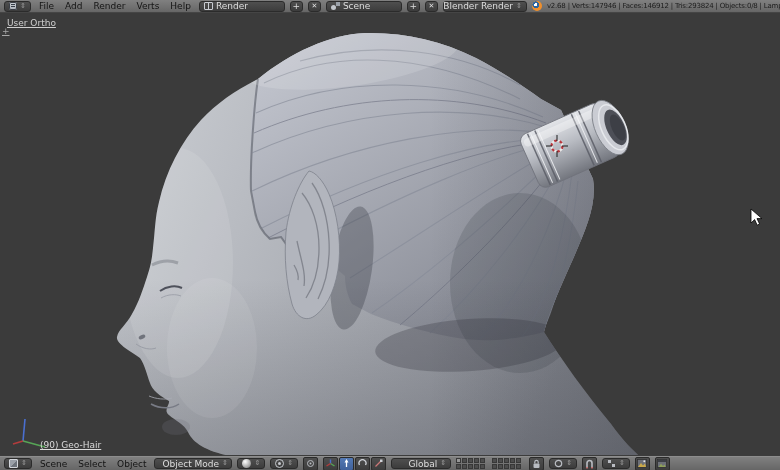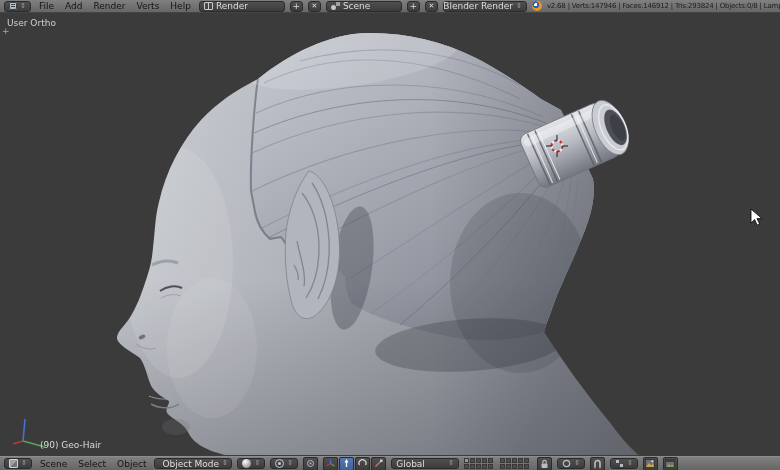--- a/index.html
+++ b/index.html
@@ -46,21 +46,21 @@
   .mbtn{width:13px;height:12px;border:1px solid #2b2b2b;border-radius:2px;
         background:linear-gradient(#4f4f4f,#3c3c3c);display:inline-flex;align-items:center;justify-content:center;}
   .mbtn.active{background:linear-gradient(#5379b5,#40619a);}
   
   .layers{display:inline-flex;gap:4px;}
   .lgroup{display:inline-flex;flex-wrap:wrap;width:32px;gap:1px;}
   .layer{width:5px;height:5px;background:#4d4d4d;box-shadow:inset 0 0 0 1px #383838;}
   .layer.active{background:#969696;}
   
   .viewport{position:absolute;top:13px;left:0;right:0;bottom:14px;background:#3b3b3b;overflow:hidden;}
-  .vp-label{position:absolute;color:#cfcfcf;font-size:9px;}
+  .vp-label{position:absolute;color:#cfcfcf;font-size:9px;text-decoration:underline;}
   .view-name{left:7px;top:5px;}
   .obj-name{left:40px;bottom:6px;color:#dadada;}
   .toolshelf-plus{left:2px;top:13px;color:#a8a8a8;font-size:9px;}
   .cursor{position:absolute;left:750px;top:195px;}
 </style>
 </head>
 <body>
 
 <div class="app">
 
@@ -291,21 +291,21 @@
         </svg>
       </span>
       <span class="mbtn">
         <svg width="9" height="9">
           <line x1="1.5" y1="7.5" x2="7" y2="2" stroke="#c77" stroke-width="1.2"></line>
           <rect x="6" y="0.5" width="2.5" height="2.5" fill="#cfd2d8"></rect>
         </svg>
       </span>
     </span>
 
-    <span class="btn" style="width:68px;justify-content:space-between">
+    <span class="btn" style="width:60px;justify-content:flex-end">
       <span>Global</span>
       <span class="updown">⇕</span>
     </span>
 
     <span class="layers">
       <span class="lgroup">
         <span class="layer active"></span>
         <span class="layer"></span>
         <span class="layer"></span>
         <span class="layer"></span>

